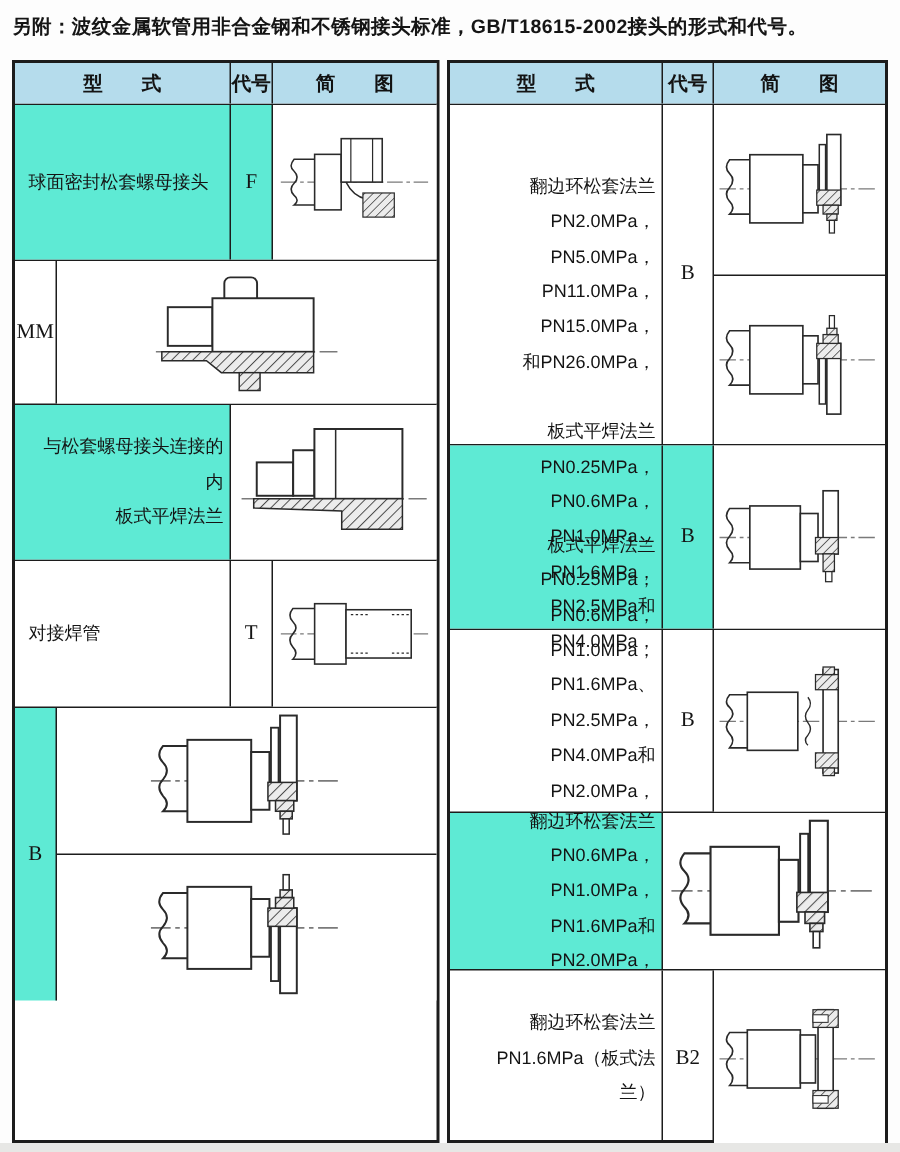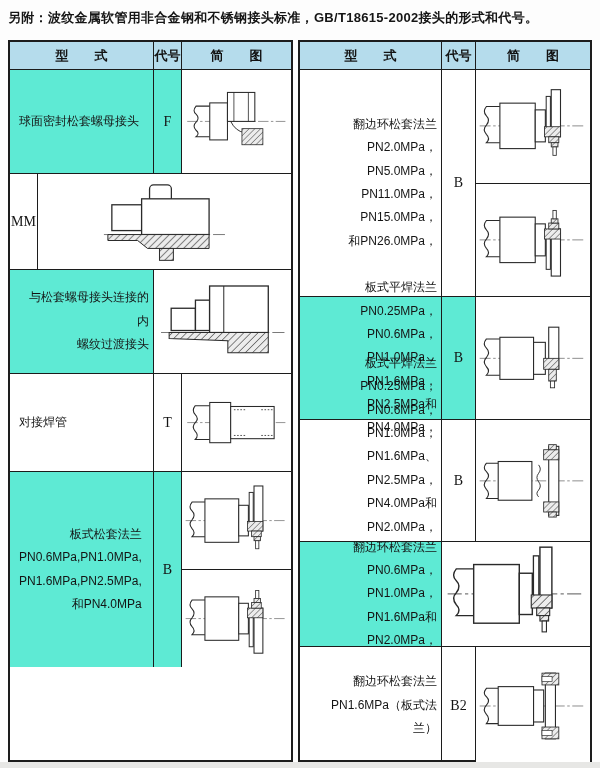--- a/index.html
+++ b/index.html
@@ -186,21 +186,21 @@
         <div class="dhalf">
             <svg>
               <use href="#sym-mm"></use>
             </svg>
           </div>
       </div>
     </div>
 
     <div class="row" style="height:104px">
       <div class="cell type-cell hl">与松套螺母接头连接的内
-螺纹过渡接头</div>
+板式平焊法兰</div>
       <div class="cell diagram-cell">
         <div class="dhalf">
             <svg>
               <use href="#sym-mf"></use>
             </svg>
           </div>
       </div>
     </div>
 
     <div class="row" style="height:98px">
@@ -209,24 +209,20 @@
       <div class="cell diagram-cell">
         <div class="dhalf">
             <svg>
               <use href="#sym-t"></use>
             </svg>
           </div>
       </div>
     </div>
 
     <div class="row" style="height:195px">
-      <div class="cell type-cell hl">板式松套法兰
-PN0.6MPa,PN1.0MPa,
-PN1.6MPa,PN2.5MPa,
-和PN4.0MPa</div>
       <div class="cell code-cell hl">B</div>
       <div class="cell diagram-cell">
         <div class="dhalf">
             <svg>
               <use href="#sym-flange-up"></use>
             </svg>
           </div>
         <div class="dhalf">
             <svg>
               <use href="#sym-flange-down"></use>

